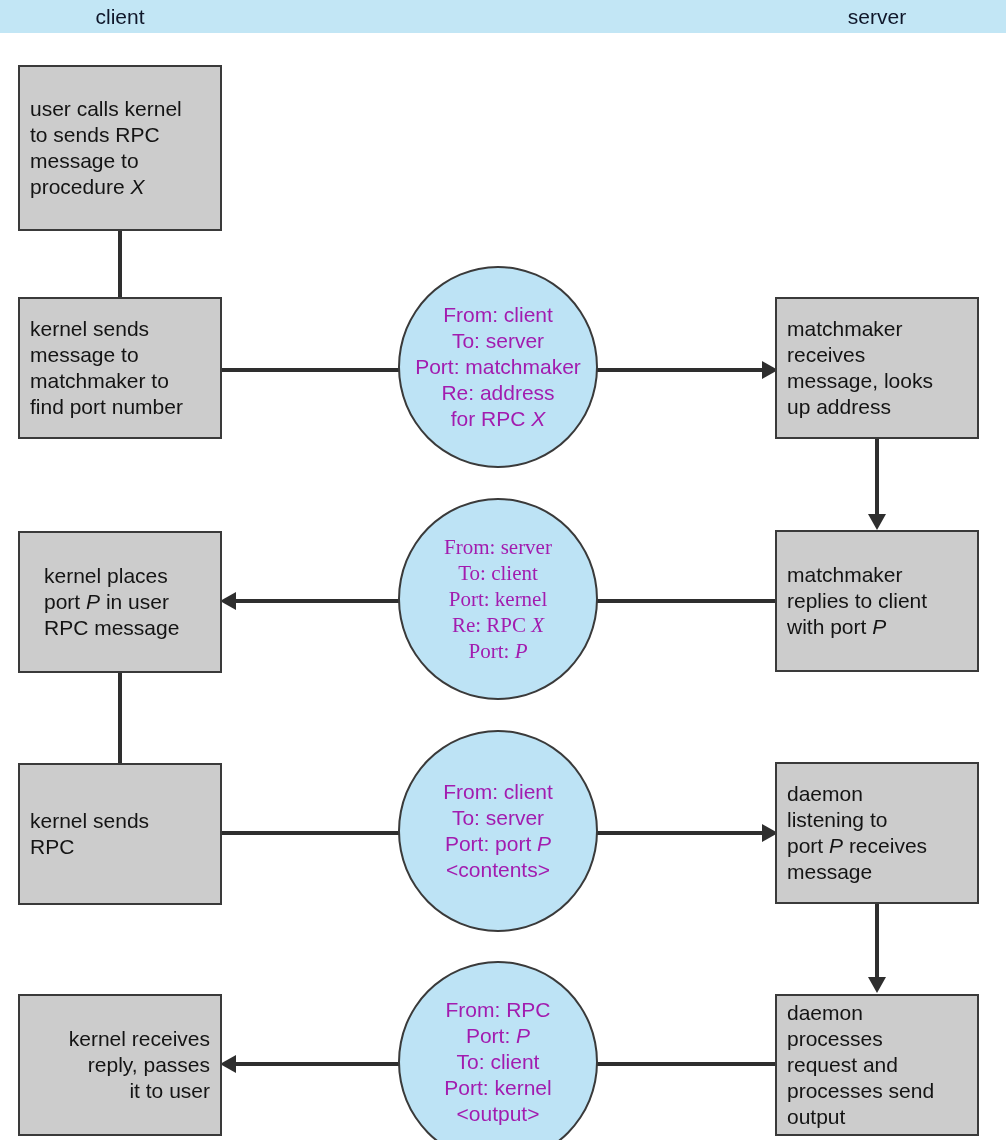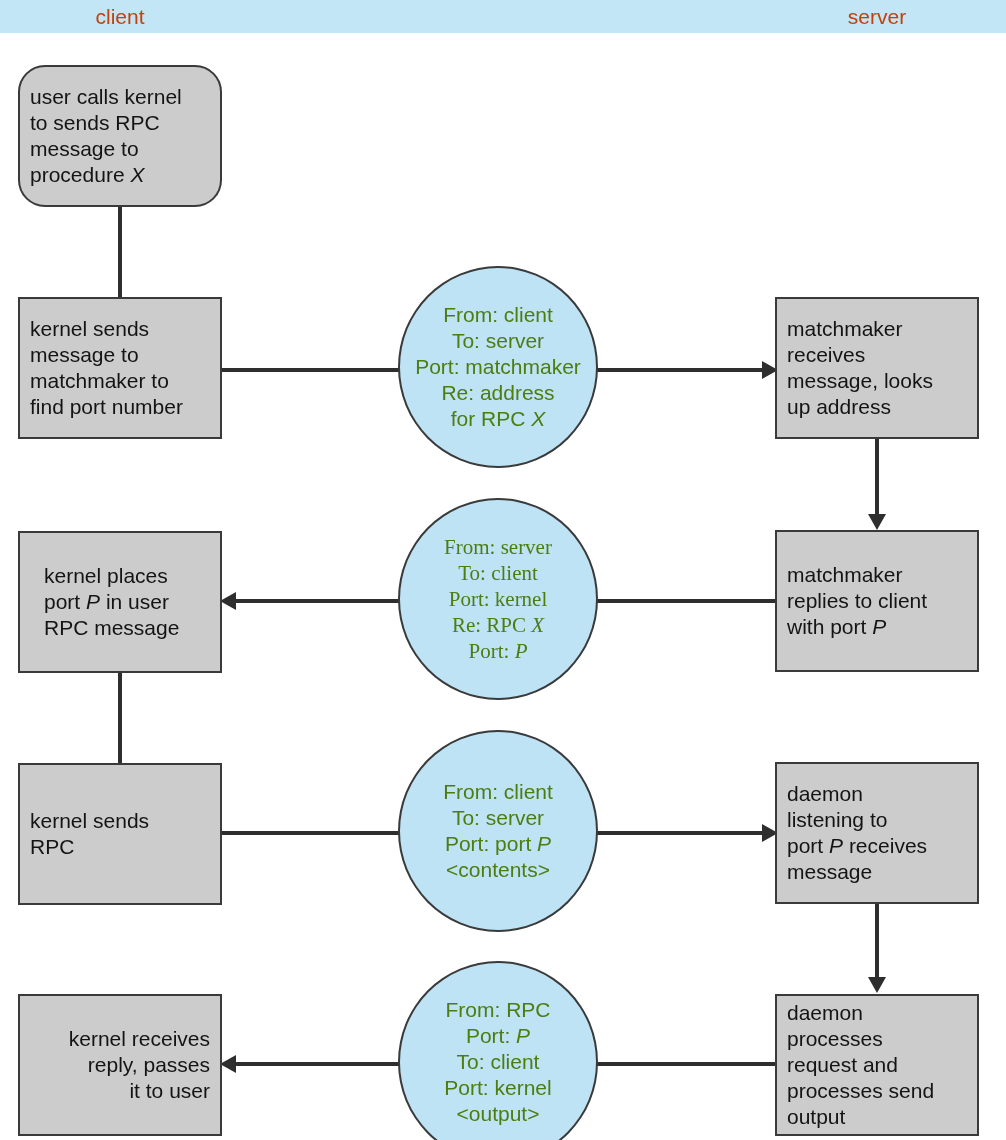--- a/index.html
+++ b/index.html
@@ -24,21 +24,21 @@
     left: 0;
     top: 0;
     width: 1006px;
     height: 33px;
     background: #c2e6f5;
   }
   .header-label {
     position: absolute;
     top: 4px;
     font-size: 21px;
-    color: #c2410c;
+    color: #0f172a;
     text-align: center;
     white-space: nowrap;
     line-height: 25px;
   }
   .header-label.client   { left: 18px;  width: 204px; }
   .header-label.messages { left: 396px; width: 204px; }
   .header-label.server   { left: 775px; width: 204px; }
 
   
   .box {
@@ -66,21 +66,21 @@
     border: 2px solid #3a3a3a;
     border-radius: 50%;
     display: flex;
     flex-direction: column;
     justify-content: center;
     align-items: center;
   }
   .ellipse .line {
     font-size: 21px;
     line-height: 26px;
-    color: #4d7c0f;
+    color: #a21caf;
     white-space: nowrap;
     text-align: center;
   }
 
   i.var { font-style: italic; }
 
   
   .vline {
     position: absolute;
     width: 4px;
@@ -146,21 +146,21 @@
   <div class="arrow-right" style="left:762px; top:824px;"></div>
 
   <div class="vline" style="left:875px; top:901px; height:78px;"></div>
   <div class="arrow-down" style="left:868px; top:977px;"></div>
 
   <div class="hline" style="left:588px; top:1062px; width:190px;"></div>
 
   <div class="hline" style="left:236px; top:1062px; width:178px;"></div>
   <div class="arrow-left" style="left:220px; top:1055px;"></div>
 
-  <div class="box" style="left:18px; top:65px; width:204px; height:142px;border-radius:27px;">
+  <div class="box" style="left:18px; top:65px; width:204px; height:166px;">
     <div class="line">user calls kernel</div>
     <div class="line">to sends RPC</div>
     <div class="line">message to</div>
     <div class="line">procedure <i class="var">X</i></div>
   </div>
 
   <div class="box" style="left:18px; top:297px; width:204px; height:142px;">
     <div class="line">kernel sends</div>
     <div class="line">message to</div>
     <div class="line">matchmaker to</div>

